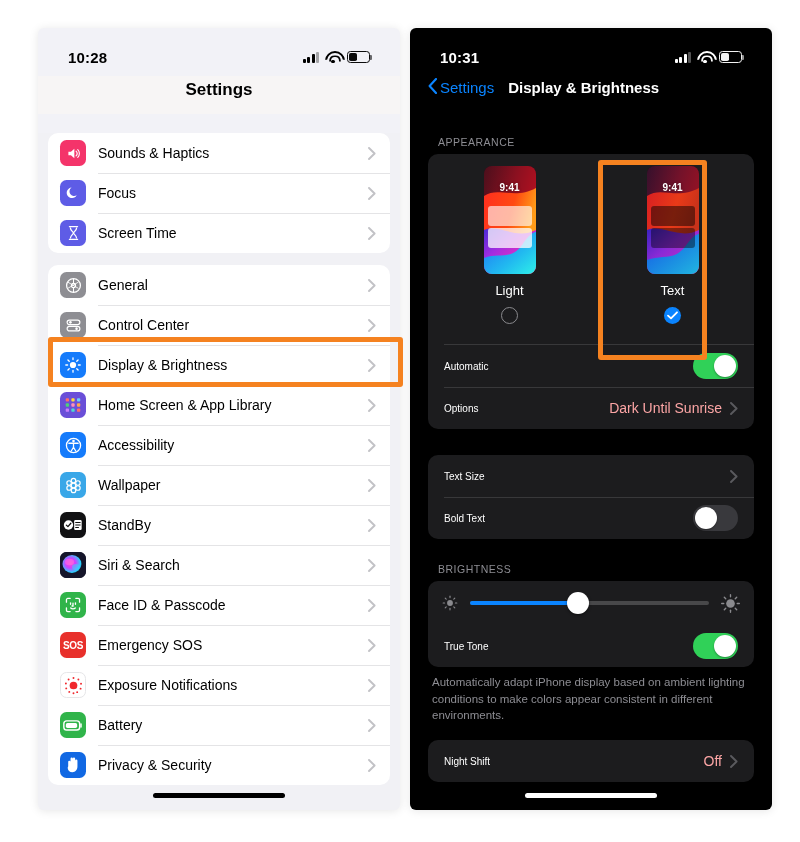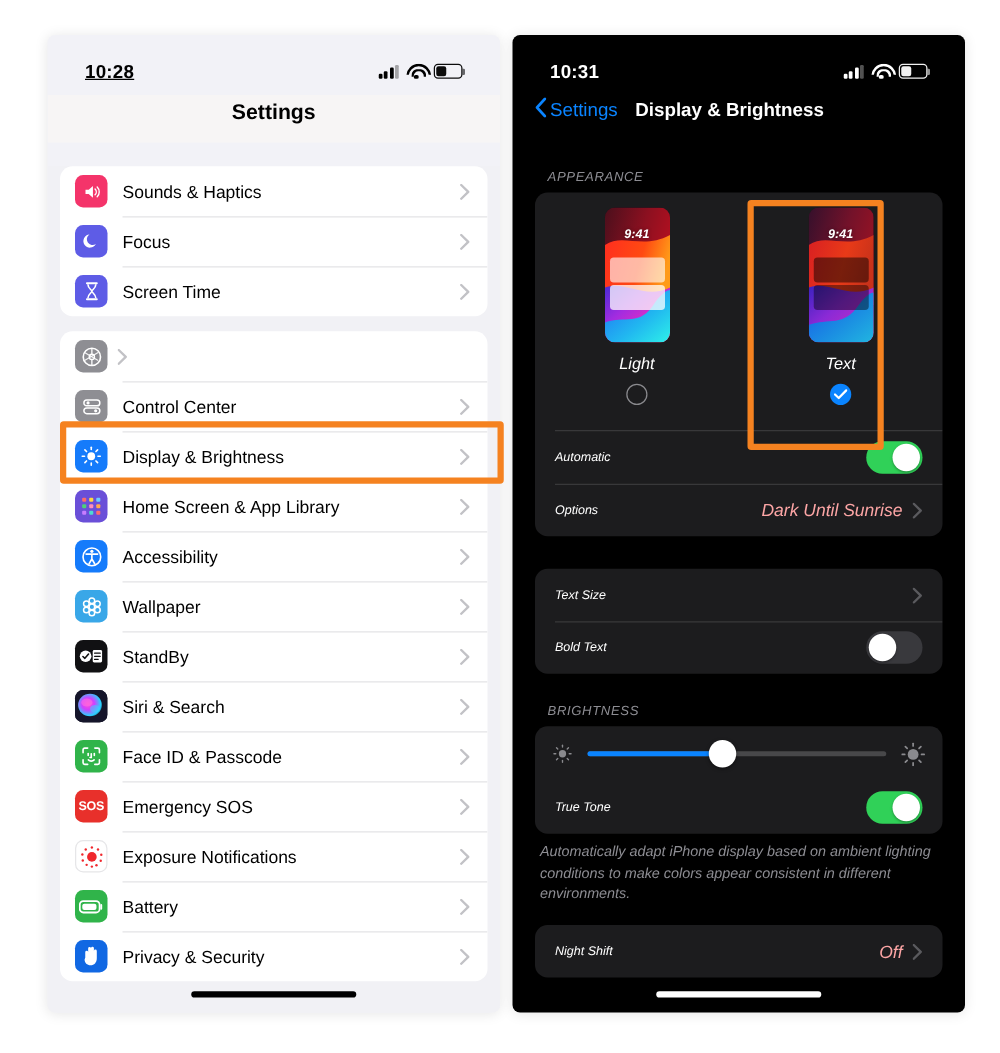--- a/index.html
+++ b/index.html
@@ -29,21 +29,21 @@
     box-shadow: 0 1px 10px rgba(0,0,0,0.10);
   }
 
   
   .statusbar {
     height: 48px; display: flex; align-items: center;
     justify-content: space-between; padding: 10px 30px 0 30px;
   }
   .sb-time { font-size: 15px; font-weight: bold; letter-spacing: .2px; }
   .sb-right { display: flex; align-items: center; gap: 6px; }
-  .light .sb-time, .light .sb-right { color: #000; text-decoration: underline; }
+  .light .sb-time, .light .sb-right { color: #000; }
   .dark .sb-time, .dark .sb-right { color: #fff; }
 
   .ico-signal { display:inline-flex; align-items:flex-end; gap:1.5px; height:11px; }
   .ico-signal i { width:3px; border-radius:1px; background: currentColor; display:block; }
   .ico-signal i:nth-child(1){height:4px;}
   .ico-signal i:nth-child(2){height:6px;}
   .ico-signal i:nth-child(3){height:8.5px;}
   .ico-signal i:nth-child(4){height:11px; opacity:.32;}
 
   .ico-wifi { width:16px; height:12px; position:relative; }
@@ -113,21 +113,21 @@
   .dark  .home-ind { background:#fff; }
 
   
   .nav-right {
     display:flex; align-items:center; padding: 2px 0 16px 18px; color:#fff;
   }
   .back-link { display:flex; align-items:center; color:#0a84ff; font-size:15px; }
   .back-link svg { margin-right:3px; }
   .nav-right .title { font-size:15px; font-weight:bold; margin-left:14px; color:#fff;}
 
-  .body-right { position:absolute; left:0; right:0; top:104px; bottom:0; padding:0 18px;font-style:italic; }
+  .body-right { position:absolute; left:0; right:0; top:104px; bottom:0; padding:0 18px; }
   .sec-hdr { font-size:10.5px; color:#8d8d93; letter-spacing:.5px; margin: 4px 0 6px 10px;}
   .card { background:#1c1c1e; border-radius:10px; overflow:hidden; }
 
   
   .appearance { display:flex; padding: 12px 0 4px 0; position:relative; }
   .appear-col { flex:1; display:flex; flex-direction:column; align-items:center; }
   .preview {
     width:52px; height:108px; border-radius:8px; position:relative; overflow:hidden;
     background:#2a0d1a;
   }
@@ -274,20 +274,21 @@
           <div class="row">
             <span class="app-icon" style="background: rgb(142, 142, 147);">
               <svg width="19" height="19" viewBox="0 0 22 22">
                 <circle cx="11" cy="11" r="8" fill="none" stroke="#fff" stroke-width="1.5"></circle>
                 <circle cx="11" cy="11" r="2.4" fill="none" stroke="#fff" stroke-width="1.3"></circle>
                 <path d="M11 3.2 L11 8.6 M11 13.4 L11 18.8" stroke="#fff" stroke-width="1.2"></path>
                 <path d="M4.2 7 L16.8 14.4" stroke="#fff" stroke-width="1.1" opacity=".9"></path>
                 <path d="M4.2 14.4 L16.8 7" stroke="#fff" stroke-width="1.1" opacity=".9"></path>
               </svg>
             </span>
+            <span class="row-label">General</span>
             <span class="chev">
               <svg width="8" height="13" viewBox="0 0 8 13">
                 <path d="M1 1 L6.6 6.5 L1 12" stroke="#c2c2c6" stroke-width="1.9" fill="none" stroke-linecap="round" stroke-linejoin="round"></path>
               </svg>
             </span>
           </div>
           <div class="row">
             <span class="app-icon" style="background: rgb(142, 142, 147);">
               <svg width="17" height="17" viewBox="0 0 20 20">
                 <rect x="2.5" y="3.6" width="15" height="5.4" rx="2.7" fill="none" stroke="#fff" stroke-width="1.4"></rect>

